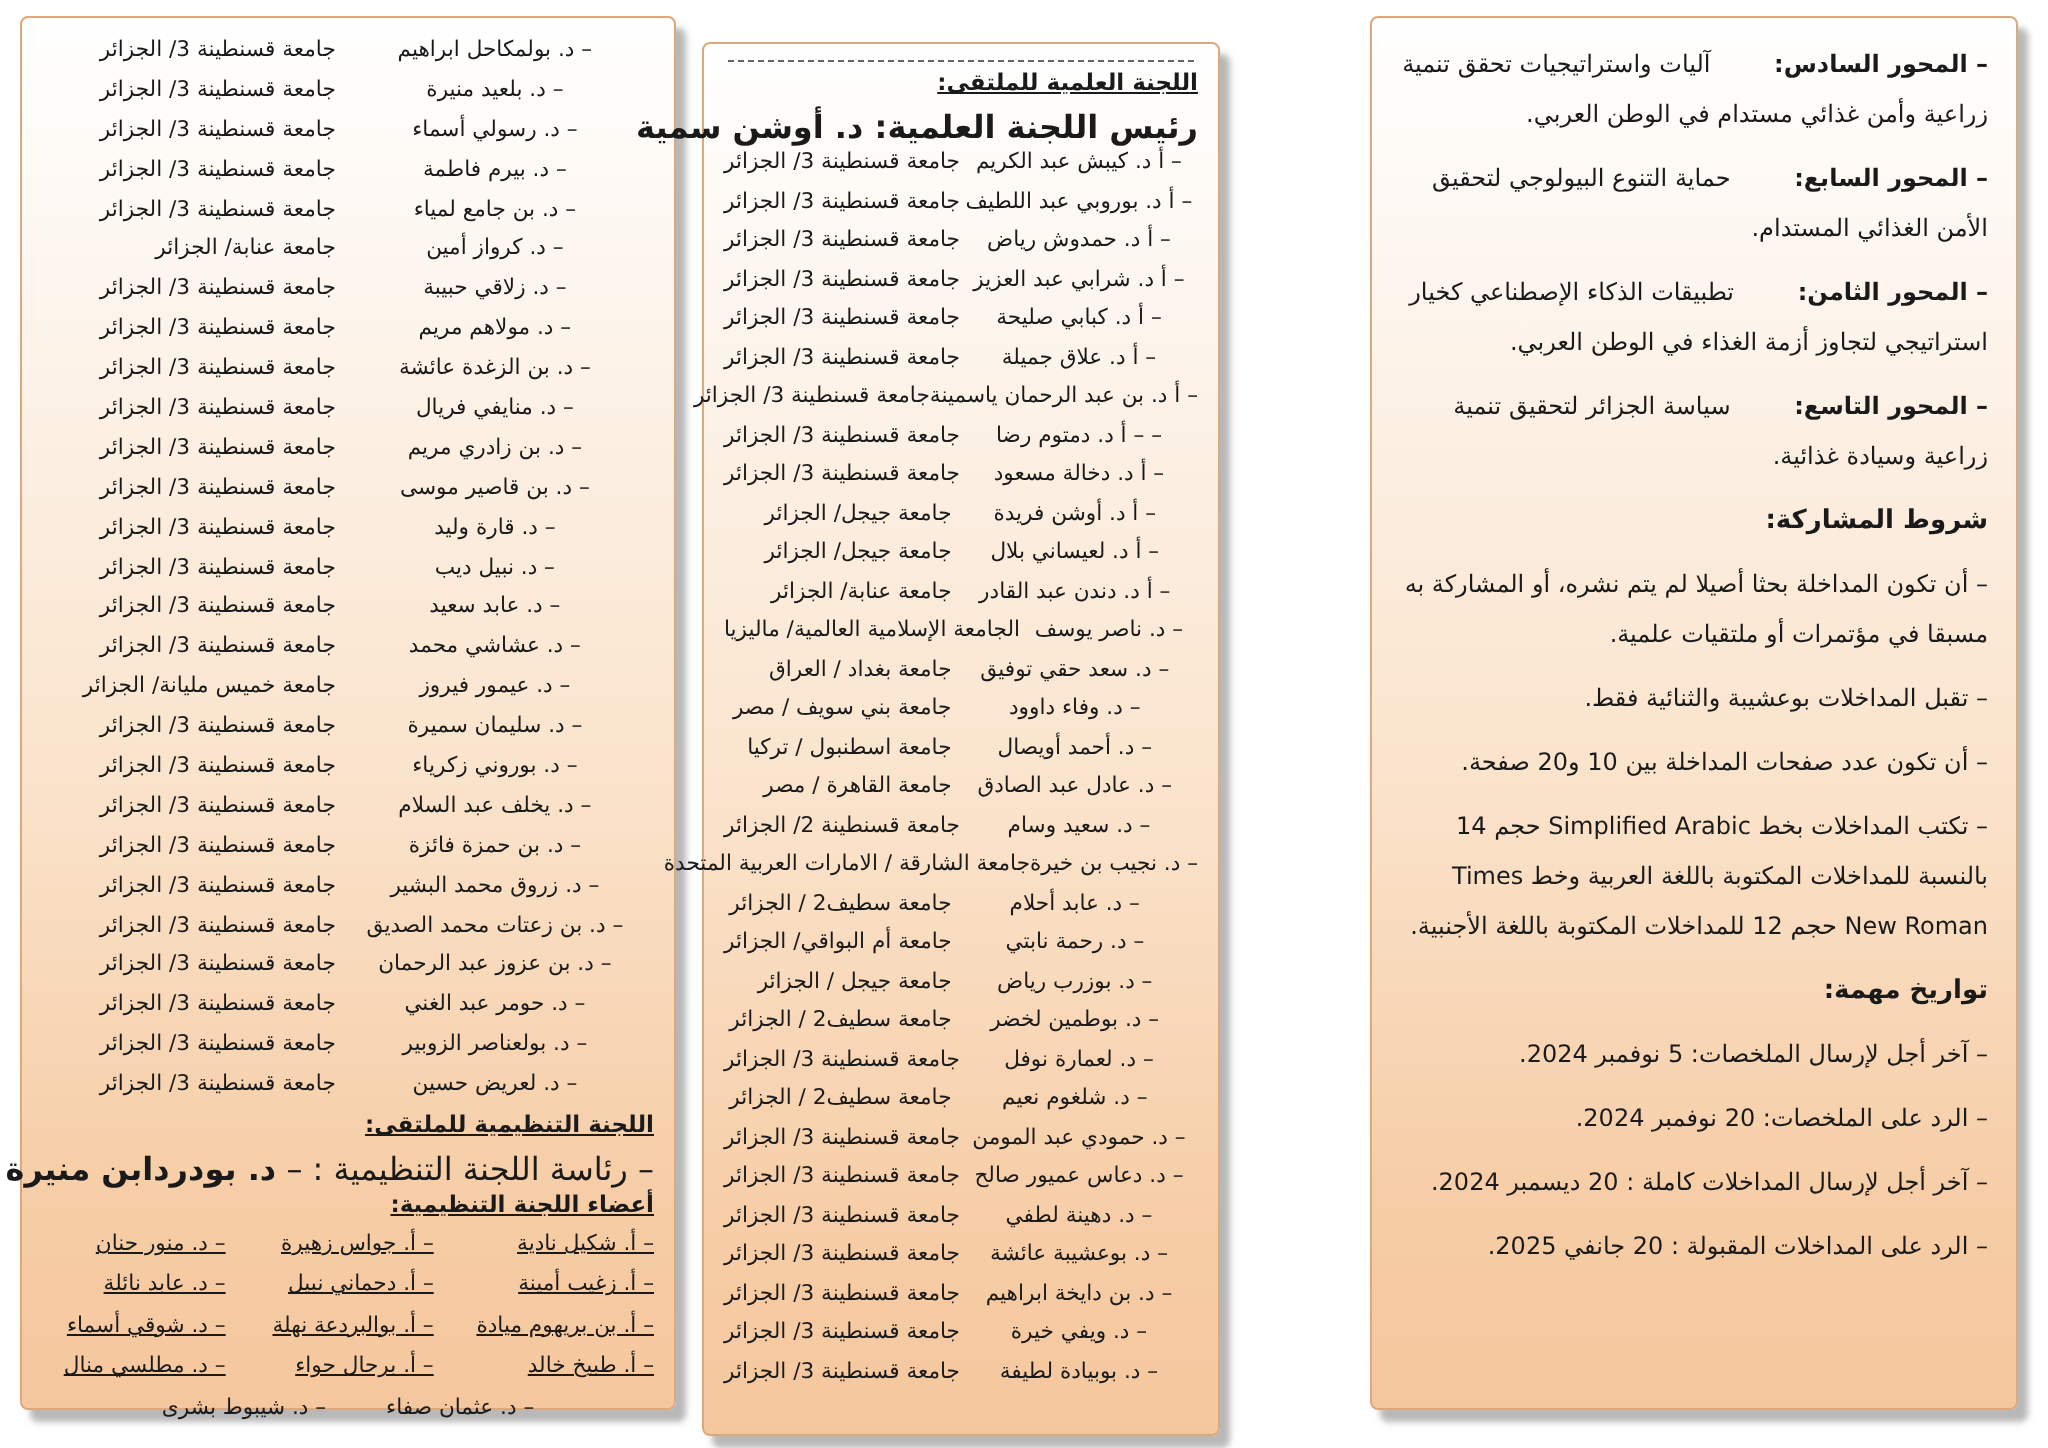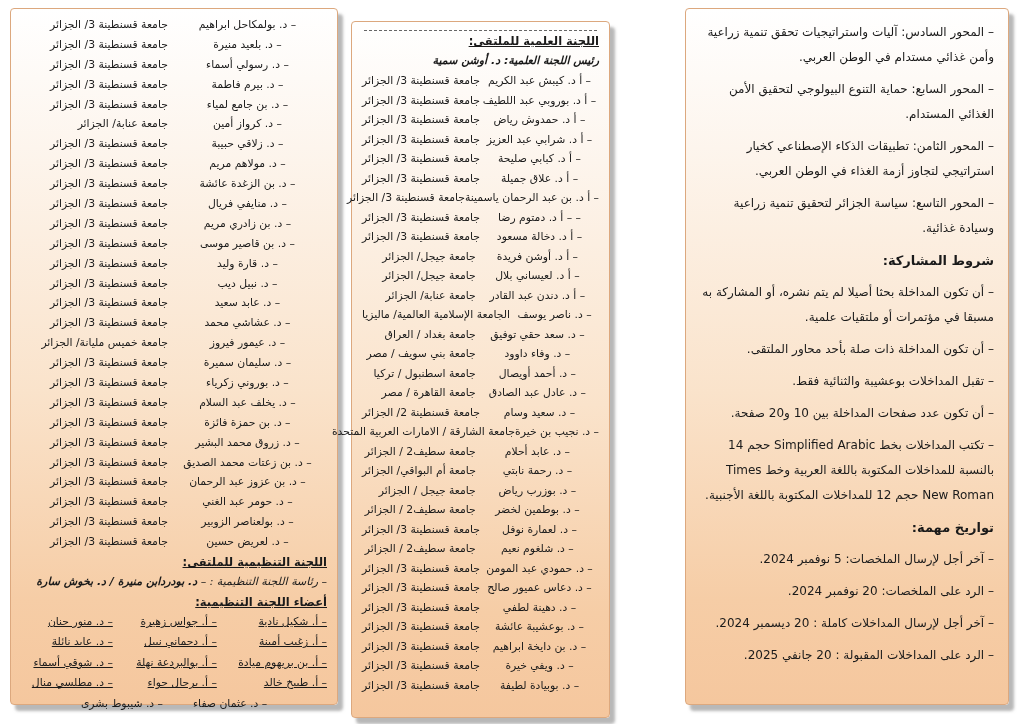--- a/index.html
+++ b/index.html
@@ -18,32 +18,32 @@
   #panel-right{left:685px;width:324px;padding:11px 14px 0;font-size:12px;line-height:25px;text-align:right;}
 
   
   .m-row{display:flex;align-items:baseline;font-size:10.8px;white-space:nowrap;}
   #panel-left  .m-row{height:19.9px;}
   #panel-mid   .m-row{height:19.5px;}
   .m-name{flex:1 1 auto;text-align:center;}
   .m-affil{flex:0 0 48%;text-align:right;}
 
   .sec-title{font-weight:bold;text-decoration:underline;font-size:11.5px;height:20px;}
-  .chair-line{font-size:11px;height:20px;white-space:nowrap;font-style:italic;}
+  .chair-line{font-size:16px;height:20px;white-space:nowrap;}
   .b{font-weight:bold;}
   .dashed-top{border-top:1px dashed #666;height:1px;margin:1px 2px 2px 2px;}
 
   
   .org-grid{display:grid;grid-template-columns:36% 34% 30%;font-size:10.8px;}
   .org-grid span{height:20.4px;white-space:nowrap;text-align:right;text-decoration:underline;}
   .org-center{display:flex;justify-content:center;gap:30px;font-size:10.8px;height:20px;white-space:nowrap;}
 
   
   .rp{margin:0 0 7px;}
-  .rp b{font-weight:normal;}
+  .rp b{font-weight:bold;margin-left:28px;}
   .rtitle{font-weight:bold;font-size:13px;margin:2px 0 7px;}
 </style>
 </head>
 <body>
 
 <div class="page">
 
   <section class="panel" id="panel-left">
     <div id="left-members">
         <div class="m-row">
@@ -319,21 +319,20 @@
   <section class="panel" id="panel-right">
     <div id="axes">
         <p class="rp"><b>– المحور السادس:</b> آليات واستراتيجيات تحقق تنمية زراعية  وأمن غذائي مستدام في الوطن العربي.</p>
         <p class="rp"><b>– المحور السابع:</b> حماية التنوع البيولوجي لتحقيق الأمن الغذائي المستدام.</p>
         <p class="rp"><b>– المحور الثامن:</b> تطبيقات الذكاء الإصطناعي كخيار  استراتيجي لتجاوز أزمة الغذاء في الوطن العربي.</p>
         <p class="rp"><b>– المحور التاسع:</b> سياسة الجزائر لتحقيق تنمية زراعية وسيادة غذائية.</p>
       </div>
     <div class="rtitle">شروط المشاركة:</div>
     <div id="conditions">
         <p class="rp">– أن تكون المداخلة بحثا أصيلا لم يتم نشره، أو المشاركة به مسبقا في مؤتمرات أو ملتقيات علمية.</p>
-        <p class="rp">– أن تكون المداخلة ذات صلة بأحد محاور الملتقى.</p>
         <p class="rp">– تقبل المداخلات بوعشيبة والثنائية فقط.</p>
         <p class="rp">– أن تكون عدد صفحات المداخلة بين 10 و20 صفحة.</p>
         <p class="rp">– تكتب المداخلات بخط Simplified Arabic حجم 14 بالنسبة للمداخلات المكتوبة باللغة العربية وخط Times New Roman حجم 12 للمداخلات المكتوبة باللغة الأجنبية.</p>
       </div>
     <div class="rtitle">تواريخ مهمة:</div>
     <div id="dates">
         <p class="rp">– آخر أجل لإرسال الملخصات: 5 نوفمبر  2024.</p>
         <p class="rp">– الرد على الملخصات: 20 نوفمبر 2024.</p>
         <p class="rp">– آخر أجل لإرسال المداخلات كاملة : 20 ديسمبر 2024.</p>
         <p class="rp">– الرد على المداخلات المقبولة : 20 جانفي 2025.</p>

